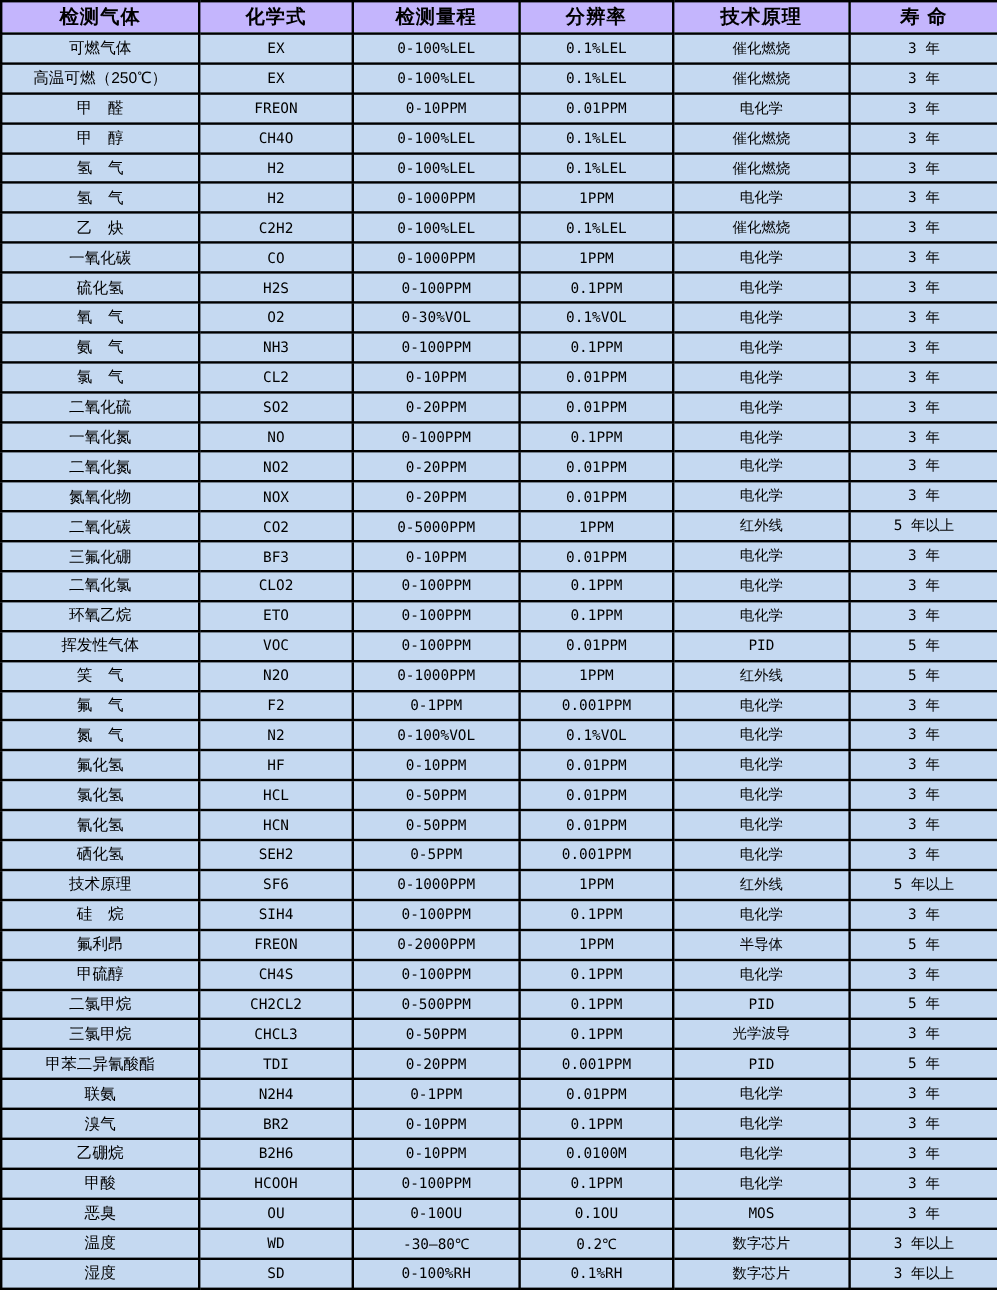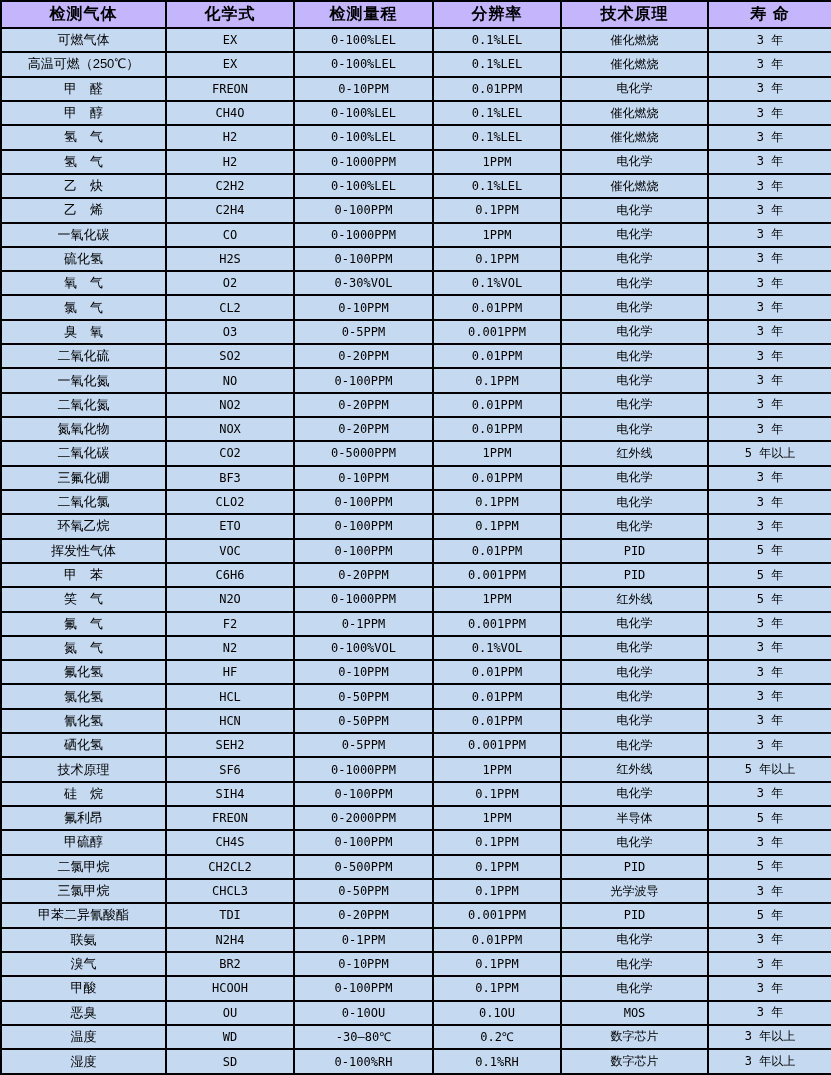--- a/index.html
+++ b/index.html
@@ -119,28 +119,20 @@
       </tr>
       <tr>
         <td class="col-gas-name">乙　炔</td>
         <td class="col-chemical-formula">C2H2</td>
         <td class="col-detection-range">0-100%LEL</td>
         <td class="col-resolution">0.1%LEL</td>
         <td class="col-technology">催化燃烧</td>
         <td class="col-lifespan">3 年</td>
       </tr>
       <tr>
-        <td class="col-gas-name">乙　烯</td>
-        <td class="col-chemical-formula">C2H4</td>
-        <td class="col-detection-range">0-100PPM</td>
-        <td class="col-resolution">0.1PPM</td>
-        <td class="col-technology">电化学</td>
-        <td class="col-lifespan">3 年</td>
-      </tr>
-      <tr>
         <td class="col-gas-name">一氧化碳</td>
         <td class="col-chemical-formula">CO</td>
         <td class="col-detection-range">0-1000PPM</td>
         <td class="col-resolution">1PPM</td>
         <td class="col-technology">电化学</td>
         <td class="col-lifespan">3 年</td>
       </tr>
       <tr>
         <td class="col-gas-name">硫化氢</td>
         <td class="col-chemical-formula">H2S</td>
@@ -151,32 +143,32 @@
       </tr>
       <tr>
         <td class="col-gas-name">氧　气</td>
         <td class="col-chemical-formula">O2</td>
         <td class="col-detection-range">0-30%VOL</td>
         <td class="col-resolution">0.1%VOL</td>
         <td class="col-technology">电化学</td>
         <td class="col-lifespan">3 年</td>
       </tr>
       <tr>
+        <td class="col-gas-name">氨　气</td>
+        <td class="col-chemical-formula">NH3</td>
+        <td class="col-detection-range">0-100PPM</td>
+        <td class="col-resolution">0.1PPM</td>
+        <td class="col-technology">电化学</td>
+        <td class="col-lifespan">3 年</td>
+      </tr>
+      <tr>
         <td class="col-gas-name">氯　气</td>
         <td class="col-chemical-formula">CL2</td>
         <td class="col-detection-range">0-10PPM</td>
         <td class="col-resolution">0.01PPM</td>
-        <td class="col-technology">电化学</td>
-        <td class="col-lifespan">3 年</td>
-      </tr>
-      <tr>
-        <td class="col-gas-name">臭　氧</td>
-        <td class="col-chemical-formula">O3</td>
-        <td class="col-detection-range">0-5PPM</td>
-        <td class="col-resolution">0.001PPM</td>
         <td class="col-technology">电化学</td>
         <td class="col-lifespan">3 年</td>
       </tr>
       <tr>
         <td class="col-gas-name">二氧化硫</td>
         <td class="col-chemical-formula">SO2</td>
         <td class="col-detection-range">0-20PPM</td>
         <td class="col-resolution">0.01PPM</td>
         <td class="col-technology">电化学</td>
         <td class="col-lifespan">3 年</td>
@@ -235,28 +227,20 @@
         <td class="col-detection-range">0-100PPM</td>
         <td class="col-resolution">0.1PPM</td>
         <td class="col-technology">电化学</td>
         <td class="col-lifespan">3 年</td>
       </tr>
       <tr>
         <td class="col-gas-name">挥发性气体</td>
         <td class="col-chemical-formula">VOC</td>
         <td class="col-detection-range">0-100PPM</td>
         <td class="col-resolution">0.01PPM</td>
-        <td class="col-technology">PID</td>
-        <td class="col-lifespan">5 年</td>
-      </tr>
-      <tr>
-        <td class="col-gas-name">甲　苯</td>
-        <td class="col-chemical-formula">C6H6</td>
-        <td class="col-detection-range">0-20PPM</td>
-        <td class="col-resolution">0.001PPM</td>
         <td class="col-technology">PID</td>
         <td class="col-lifespan">5 年</td>
       </tr>
       <tr>
         <td class="col-gas-name">笑　气</td>
         <td class="col-chemical-formula">N2O</td>
         <td class="col-detection-range">0-1000PPM</td>
         <td class="col-resolution">1PPM</td>
         <td class="col-technology">红外线</td>
         <td class="col-lifespan">5 年</td>
@@ -375,20 +359,28 @@
       </tr>
       <tr>
         <td class="col-gas-name">溴气</td>
         <td class="col-chemical-formula">BR2</td>
         <td class="col-detection-range">0-10PPM</td>
         <td class="col-resolution">0.1PPM</td>
         <td class="col-technology">电化学</td>
         <td class="col-lifespan">3 年</td>
       </tr>
       <tr>
+        <td class="col-gas-name">乙硼烷</td>
+        <td class="col-chemical-formula">B2H6</td>
+        <td class="col-detection-range">0-10PPM</td>
+        <td class="col-resolution">0.0100M</td>
+        <td class="col-technology">电化学</td>
+        <td class="col-lifespan">3 年</td>
+      </tr>
+      <tr>
         <td class="col-gas-name">甲酸</td>
         <td class="col-chemical-formula">HCOOH</td>
         <td class="col-detection-range">0-100PPM</td>
         <td class="col-resolution">0.1PPM</td>
         <td class="col-technology">电化学</td>
         <td class="col-lifespan">3 年</td>
       </tr>
       <tr>
         <td class="col-gas-name">恶臭</td>
         <td class="col-chemical-formula">OU</td>

